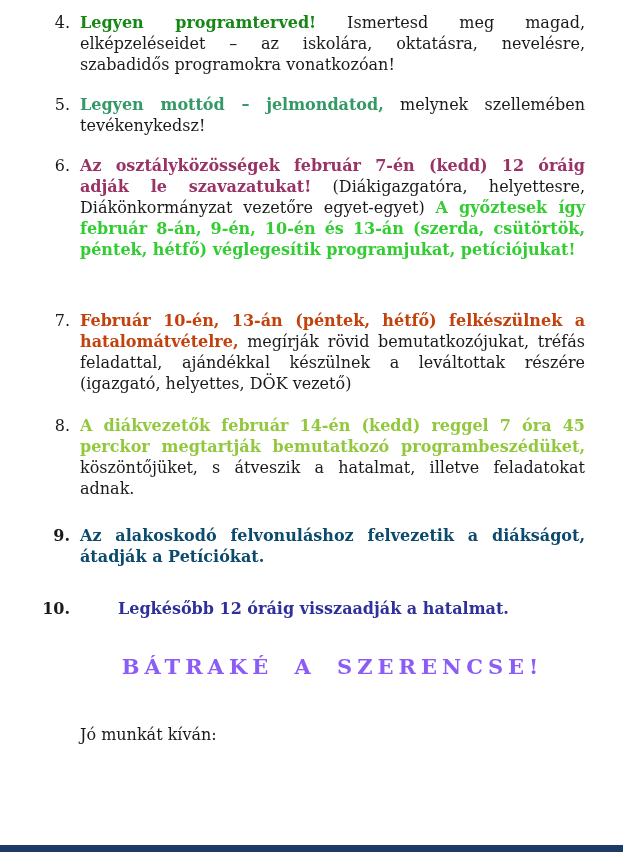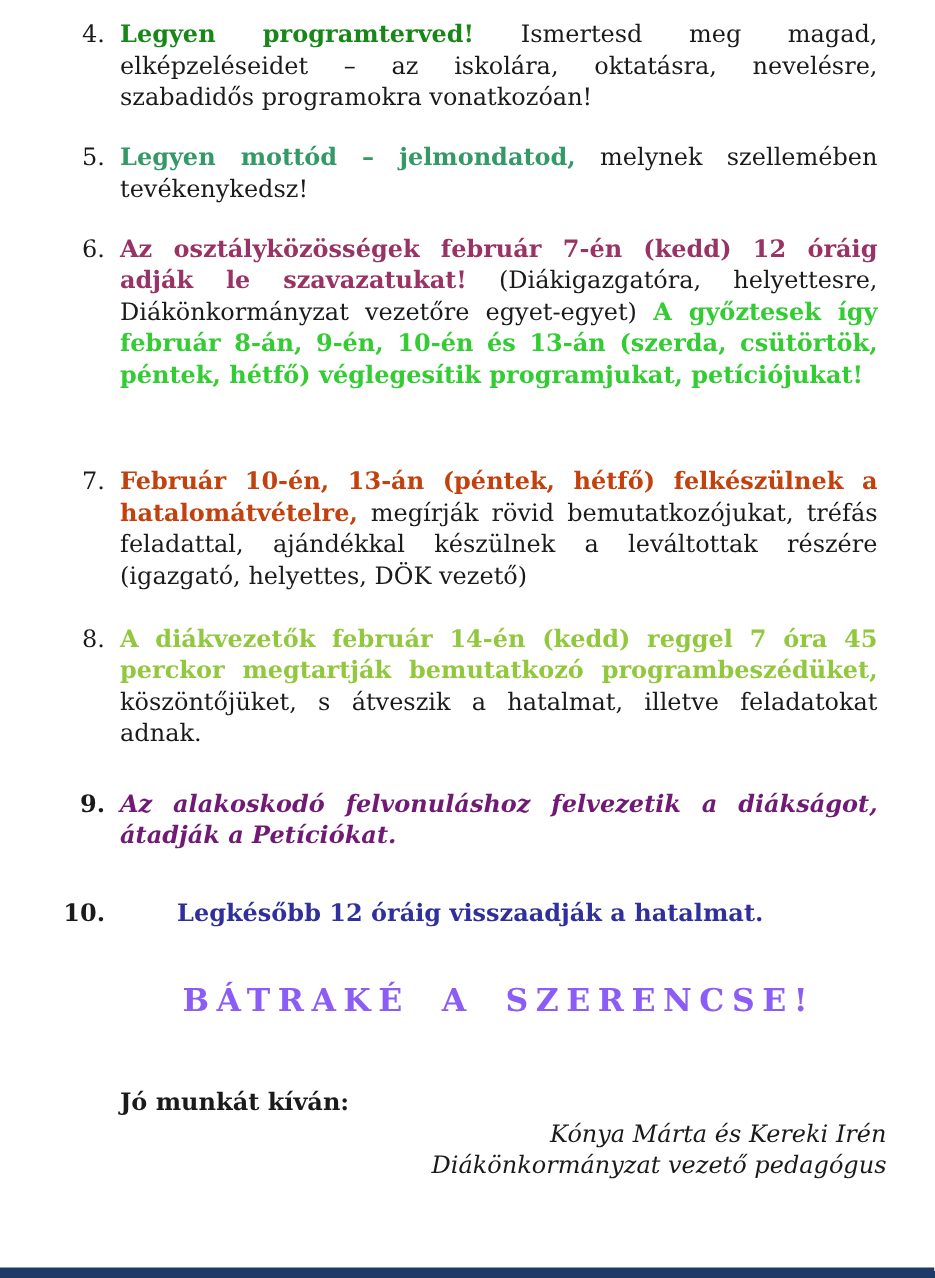--- a/index.html
+++ b/index.html
@@ -47,21 +47,20 @@
     font-weight: bold;
     font-size: 21px;
     line-height: 26px;
     letter-spacing: 5px;
     word-spacing: 9px;
     color: #e41b17;
   }
   .closing {
     margin-top: 44px;
     text-align: left;
-    font-weight: bold;
   }
   .signature {
     text-align: right;
     font-style: italic;
     margin-right: -6px;
   }
   .bottom-bar {
     position: absolute;
     left: 0; bottom: 0;
     width: 100%; height: 7px;
@@ -72,28 +71,24 @@
 <body>
 
 <div class="page">
 
   <div id="program-list">
       <div class="item"><span class="num">4.</span><span class="run bold" style="color: rgb(23, 135, 23); margin-top: 28px;">Legyen programterved!</span><span class="run" style="color: rgb(26, 26, 26);"> Ismertesd meg magad, elképzeléseidet – az iskolára, oktatásra, nevelésre, szabadidős programokra vonatkozóan!</span></div>
       <div class="item"><span class="num">5.</span><span class="run bold" style="color: rgb(51, 153, 102);">Legyen mottód – jelmondatod,</span><span class="run" style="color: rgb(26, 26, 26);"> melynek szellemében tevékenykedsz!</span></div>
       <div class="item"><span class="num">6.</span><span class="run bold" style="color: rgb(153, 51, 102);">Az osztályközösségek február 7-én (kedd) 12 óráig adják le szavazatukat!</span><span class="run" style="color: rgb(26, 26, 26);"> (Diákigazgatóra, helyettesre, Diákönkormányzat vezetőre egyet-egyet) </span><span class="run bold" style="color: rgb(51, 204, 51);">A győztesek így február 8-án, 9-én, 10-én és 13-án (szerda, csütörtök, péntek, hétfő) véglegesítik programjukat, petíciójukat!</span></div>
       <div class="item"><span class="num">7.</span><span class="run bold" style="color: #c2410c;">Február 10-én, 13-án (péntek, hétfő) felkészülnek a hatalomátvételre,</span><span class="run" style="color: rgb(26, 26, 26);"> megírják rövid bemutatkozójukat, tréfás feladattal, ajándékkal készülnek a leváltottak részére (igazgató, helyettes, DÖK vezető)</span></div>
       <div class="item"><span class="num">8.</span><span class="run bold" style="color: rgb(146, 200, 62); margin-top: 28px;">A diákvezetők február 14-én (kedd) reggel 7 óra 45 perckor megtartják bemutatkozó programbeszédüket,</span><span class="run" style="color: rgb(26, 26, 26);"> köszöntőjüket, s átveszik a hatalmat, illetve feladatokat adnak.</span></div>
-      <div class="item"><span class="num bold">9.</span><span class="run bold" style="color: #701a75; font-style: italic;">Az alakoskodó felvonuláshoz felvezetik a diákságot, átadják a Petíciókat.</span></div>
+      <div class="item"><span class="num bold">9.</span><span class="run bold" style="color: #0c4a6e;">Az alakoskodó felvonuláshoz felvezetik a diákságot, átadják a Petíciókat.</span></div>
       <div class="item"><span class="num bold">10.</span><span class="run bold" style="color: rgb(48, 48, 156);">Legkésőbb 12 óráig visszaadják a hatalmat.</span></div>
     </div>
 
   <div class="slogan" style="color: #8b5cf6;">BÁTRAKÉ A SZERENCSE!</div>
 
   <div class="closing">Jó munkát kíván:</div>
 
-  <div class="signature">
-    <div>Kónya Márta és Kereki Irén</div>
-    <div>Diákönkormányzat vezető pedagógus</div>
-  </div>
 
 </div>
 
 <div class="bottom-bar" style="background: rgb(30, 58, 102);"></div>
 
 </body></html>

